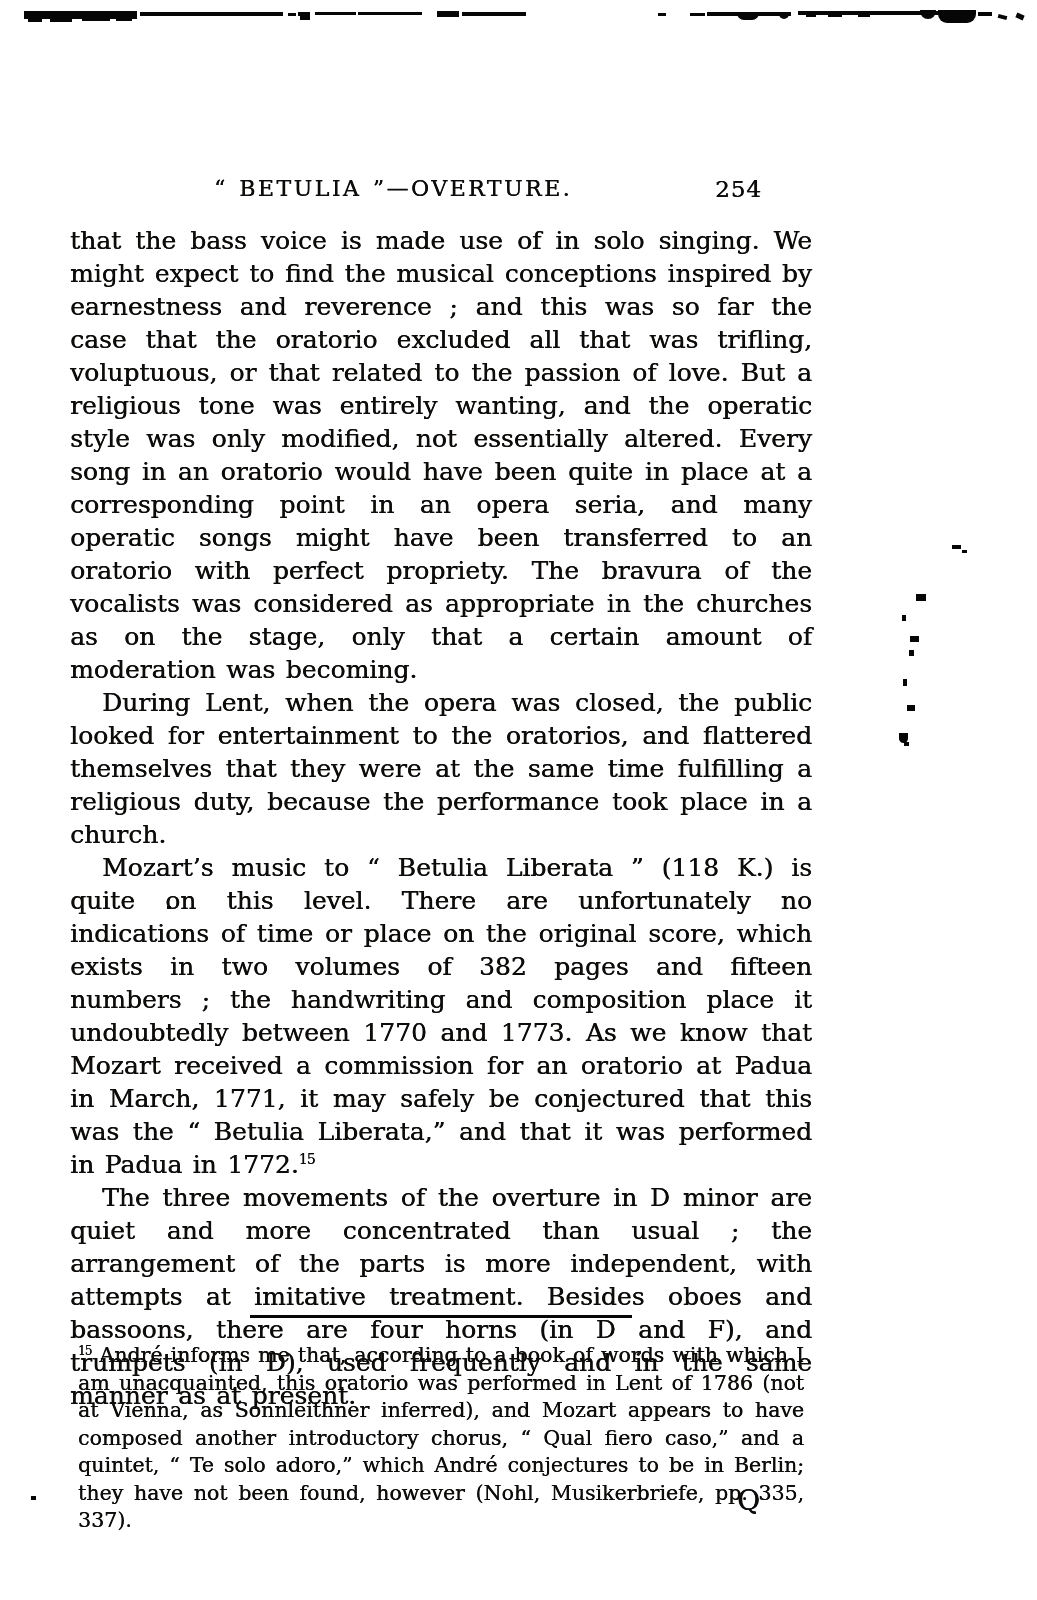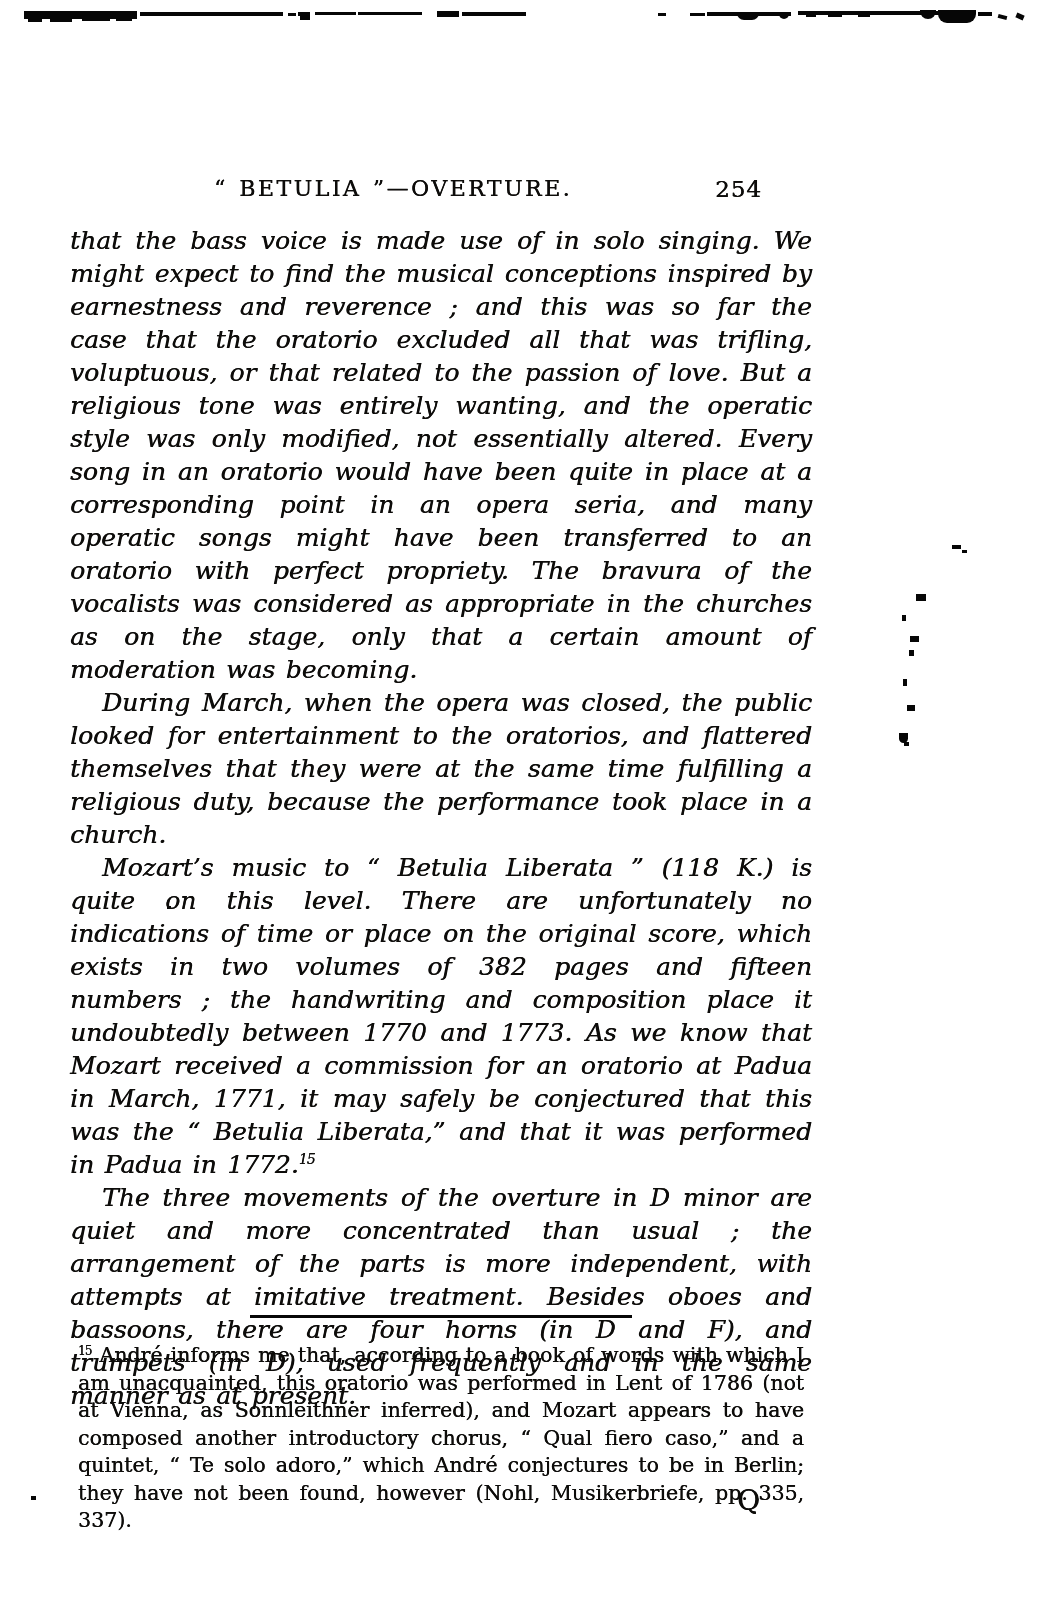--- a/index.html
+++ b/index.html
@@ -54,21 +54,20 @@
     letter-spacing: 1px;
     text-shadow: 0.35px 0 0 currentColor;
   }
   .body-copy p {
     margin: 0;
     font-size: 25px;
     line-height: 33px;
     text-align: justify;
     word-spacing: 2.5px;
     text-shadow: 0.4px 0 0 currentColor;
-    font-style: italic;
   }
   .body-copy p.indent { text-indent: 32px; }
   .body-copy sup {
     font-size: 14px;
     line-height: 0;
     vertical-align: 9px;
     letter-spacing: -1px;
   }
   
   .footnote-rule {
@@ -155,21 +154,21 @@
     <div class="mark" style="left:31px;top:1496px;width:5px;height:4px;"></div>
   </div>
 
   <div class="text-block">
     <div class="header-row">
       <span class="running-title">“ BETULIA ”—OVERTURE.</span>
       <span class="page-number">254</span>
     </div>
     <div class="body-copy">
       <p><span>that the bass voice is made use of in solo singing. We might expect to find the musical conceptions inspired by earnestness and reverence&nbsp;; and this was so far the case that the oratorio excluded all that was trifling, voluptuous, or that related to the passion of love. But a religious tone was entirely wanting, and the operatic style was only modified, not essentially altered. Every song in an oratorio would have been quite in place at a corresponding point in an opera seria, and many operatic songs might have been transferred to an oratorio with perfect propriety. The bravura of the vocalists was considered as appropriate in the churches as on the stage, only that a certain amount of moderation was becoming.</span></p>
-      <p class="indent"><span>During March, when the opera was closed, the public looked for entertainment to the oratorios, and flattered themselves that they were at the same time fulfilling a religious duty, because the performance took place in a church.</span></p>
+      <p class="indent"><span>During Lent, when the opera was closed, the public looked for entertainment to the oratorios, and flattered themselves that they were at the same time fulfilling a religious duty, because the performance took place in a church.</span></p>
       <p class="indent"><span>Mozart’s music to “ Betulia Liberata ” (118 K.) is quite on this level. There are unfortunately no indications of time or place on the original score, which exists in two volumes of 382 pages and fifteen numbers&nbsp;; the handwriting and composition place it undoubtedly between 1770 and 1773. As we know that Mozart received a commission for an oratorio at Padua in March, 1771, it may safely be conjectured that this was the “ Betulia Liberata,” and that it was performed in Padua in 1772.</span><sup>15</sup></p>
       <p class="indent"><span>The three movements of the overture in D minor are quiet and more concentrated than usual&nbsp;; the arrangement of the parts is more independent, with attempts at imitative treatment. Besides oboes and bassoons, there are four horns (in D and F), and trumpets (in D), used frequently and in the same manner as at present.</span></p>
     </div>
   </div>
 
   <div class="footnote-rule"></div>
   <p class="footnote"><sup>15</sup> <span>André informs me that, according to a book of words with which I am unacquainted, this oratorio was performed in Lent of 1786 (not at Vienna, as Sonnleithner inferred), and Mozart appears to have composed another introductory chorus, “ Qual fiero caso,” and a quintet, “ Te solo adoro,” which André conjectures to be in Berlin; they have not been found, however (Nohl, Musikerbriefe, pp. 335, 337).</span></p>
 
   <div class="signature-mark">Q</div>
 

